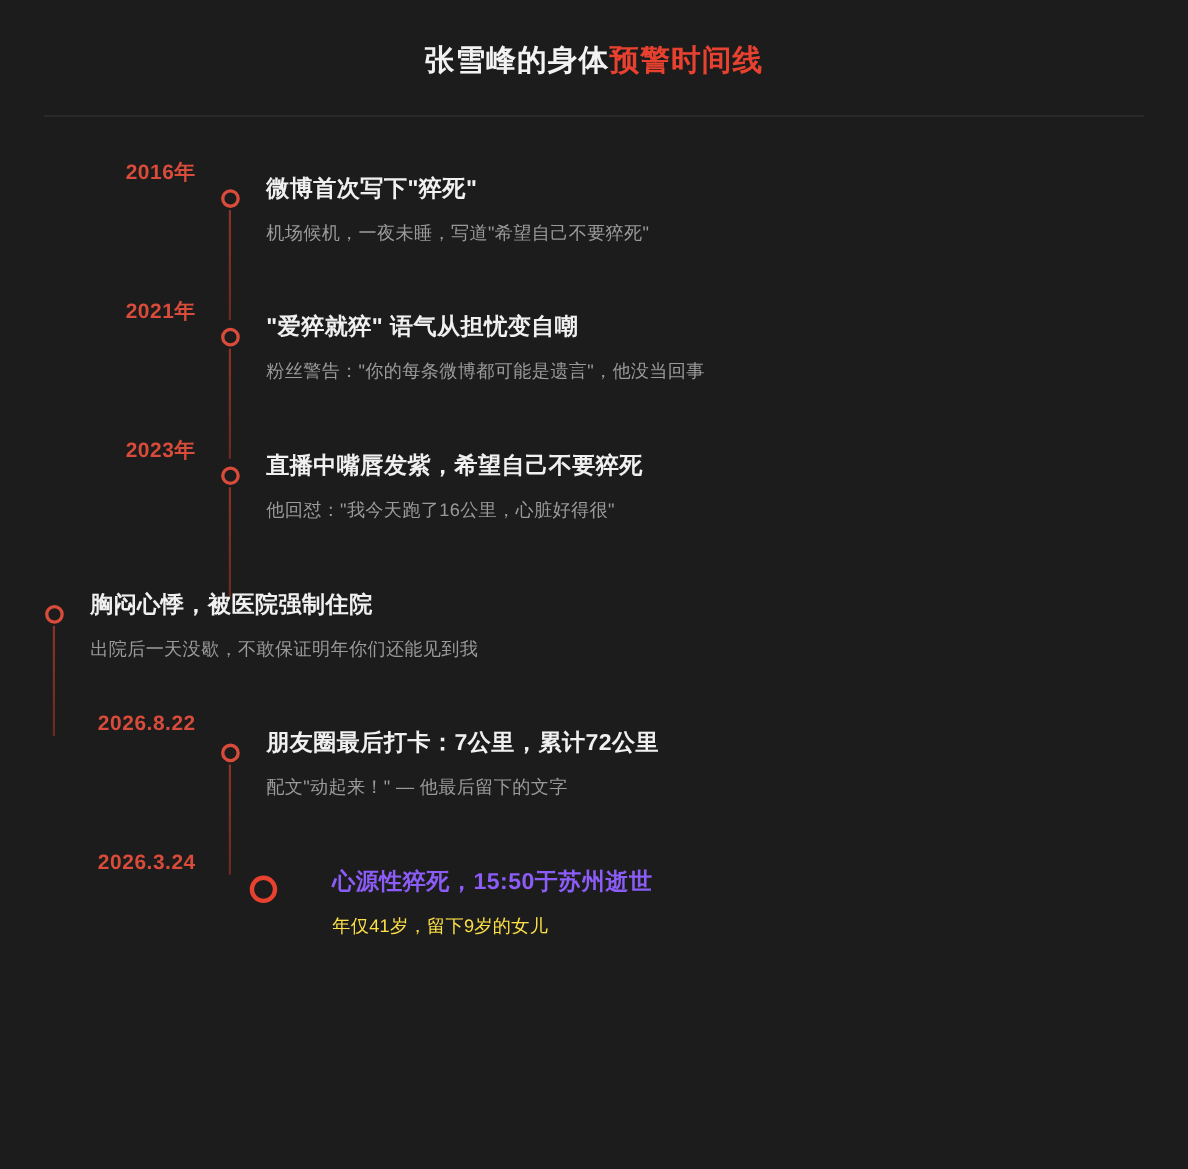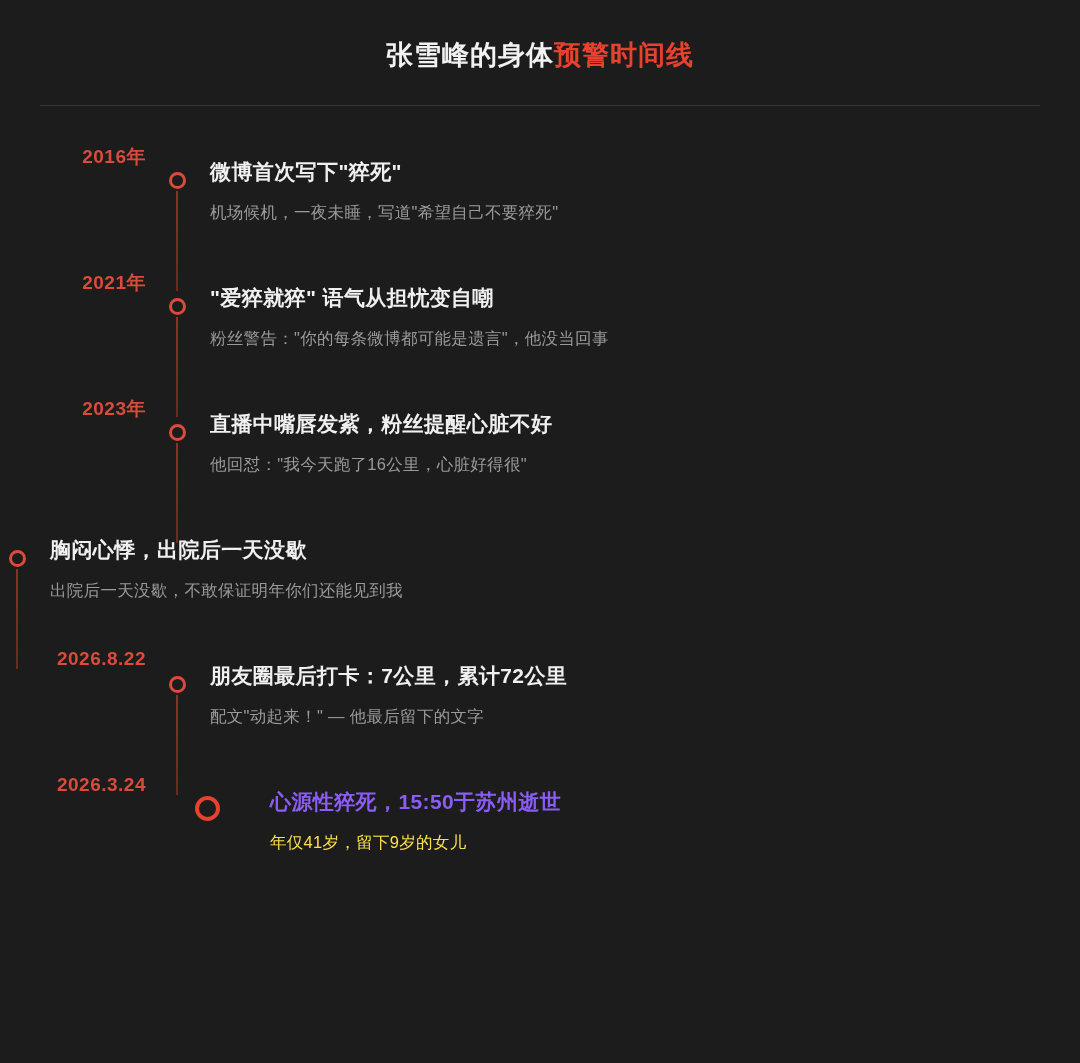--- a/index.html
+++ b/index.html
@@ -48,20 +48,21 @@
   .timeline {
     position: relative;
     margin-top: 30px;
     padding: 0 40px 0 0;
   }
   .row {
     position: relative;
     display: flex;
     align-items: flex-start;
     min-height: 126px;
+    margin-left: 32px;
   }
   .row:last-child {
     min-height: 110px;
     gap: 30px;
   }
   .date-col {
     width: 160px;
     flex: 0 0 160px;
     text-align: right;
     padding-right: 14px;
@@ -176,31 +177,31 @@
       </div>
       <div class="row">
         <div class="date-col">
           <div class="date">2023年</div>
         </div>
         <div class="axis-col">
           <div class="dot"></div>
           <div class="line"></div>
         </div>
         <div class="content-col">
-          <div class="headline">直播中嘴唇发紫，粉丝提醒心脏不好</div>
+          <div class="headline">直播中嘴唇发紫，希望自己不要猝死</div>
           <div class="detail">他回怼："我今天跑了16公里，心脏好得很"</div>
         </div>
       </div>
       <div class="row">
         <div class="axis-col">
           <div class="dot"></div>
           <div class="line"></div>
         </div>
         <div class="content-col">
-          <div class="headline">胸闷心悸，出院后一天没歇</div>
+          <div class="headline">胸闷心悸，被医院强制住院</div>
           <div class="detail">出院后一天没歇，不敢保证明年你们还能见到我</div>
         </div>
       </div>
       <div class="row">
         <div class="date-col">
           <div class="date">2026.8.22</div>
         </div>
         <div class="axis-col">
           <div class="dot"></div>
           <div class="line"></div>

